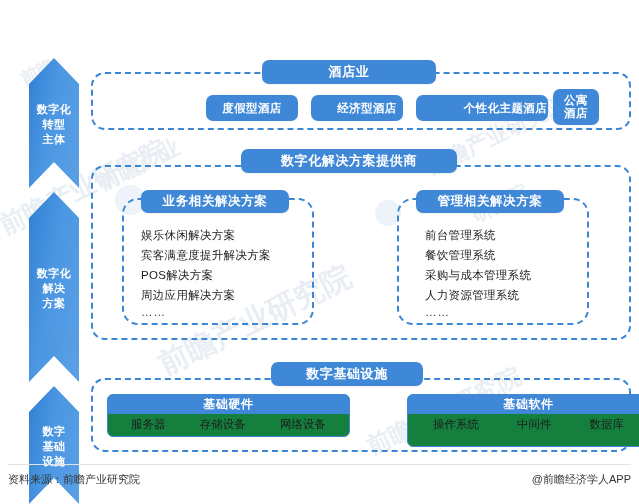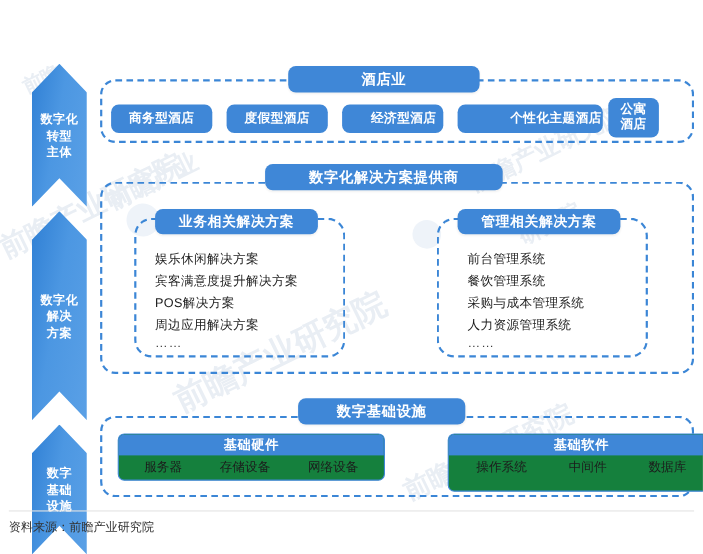--- a/index.html
+++ b/index.html
@@ -144,21 +144,20 @@
         <div>数字</div>
         <div>基础</div>
         <div>设施</div>
       </div>
     </div>
   </div>
 
   <div class="dashbox" style="left:91px;top:72px;width:540px;height:58px;"></div>
   <div class="pill big" style="left:262px;top:60px;width:174px;height:24px;">酒店业</div>
 
-  <div class="chip" style="left:101px;top:95px;width:92px;height:26px;">商务型酒店</div>
   <div class="chip" style="left:206px;top:95px;width:92px;height:26px;">度假型酒店</div>
   <div class="chip" style="left:311px;top:95px;width:92px;height:26px;padding-left:20px;">经济型酒店</div>
   <div class="chip" style="left:416px;top:95px;width:132px;height:26px;padding-left:47px;">个性化主题酒店</div>
   <div class="chip" style="left:553px;top:89px;width:46px;height:36px;flex-direction:column;">
     <span>公寓</span>
     <span>酒店</span>
   </div>
 
   <div class="dashbox" style="left:91px;top:165px;width:540px;height:175px;"></div>
   <div class="pill big" style="left:241px;top:149px;width:216px;height:24px;">数字化解决方案提供商</div>
@@ -195,14 +194,15 @@
     <div class="hd">基础软件</div>
     <div class="bd">
       <span>操作系统</span>
       <span>中间件</span>
       <span>数据库</span>
     </div>
   </div>
 
   <div class="footer-line"></div>
   <div class="src">资料来源：前瞻产业研究院</div>
+  <div class="app">@前瞻经济学人APP</div>
 
 </div>
 
 </body></html>

